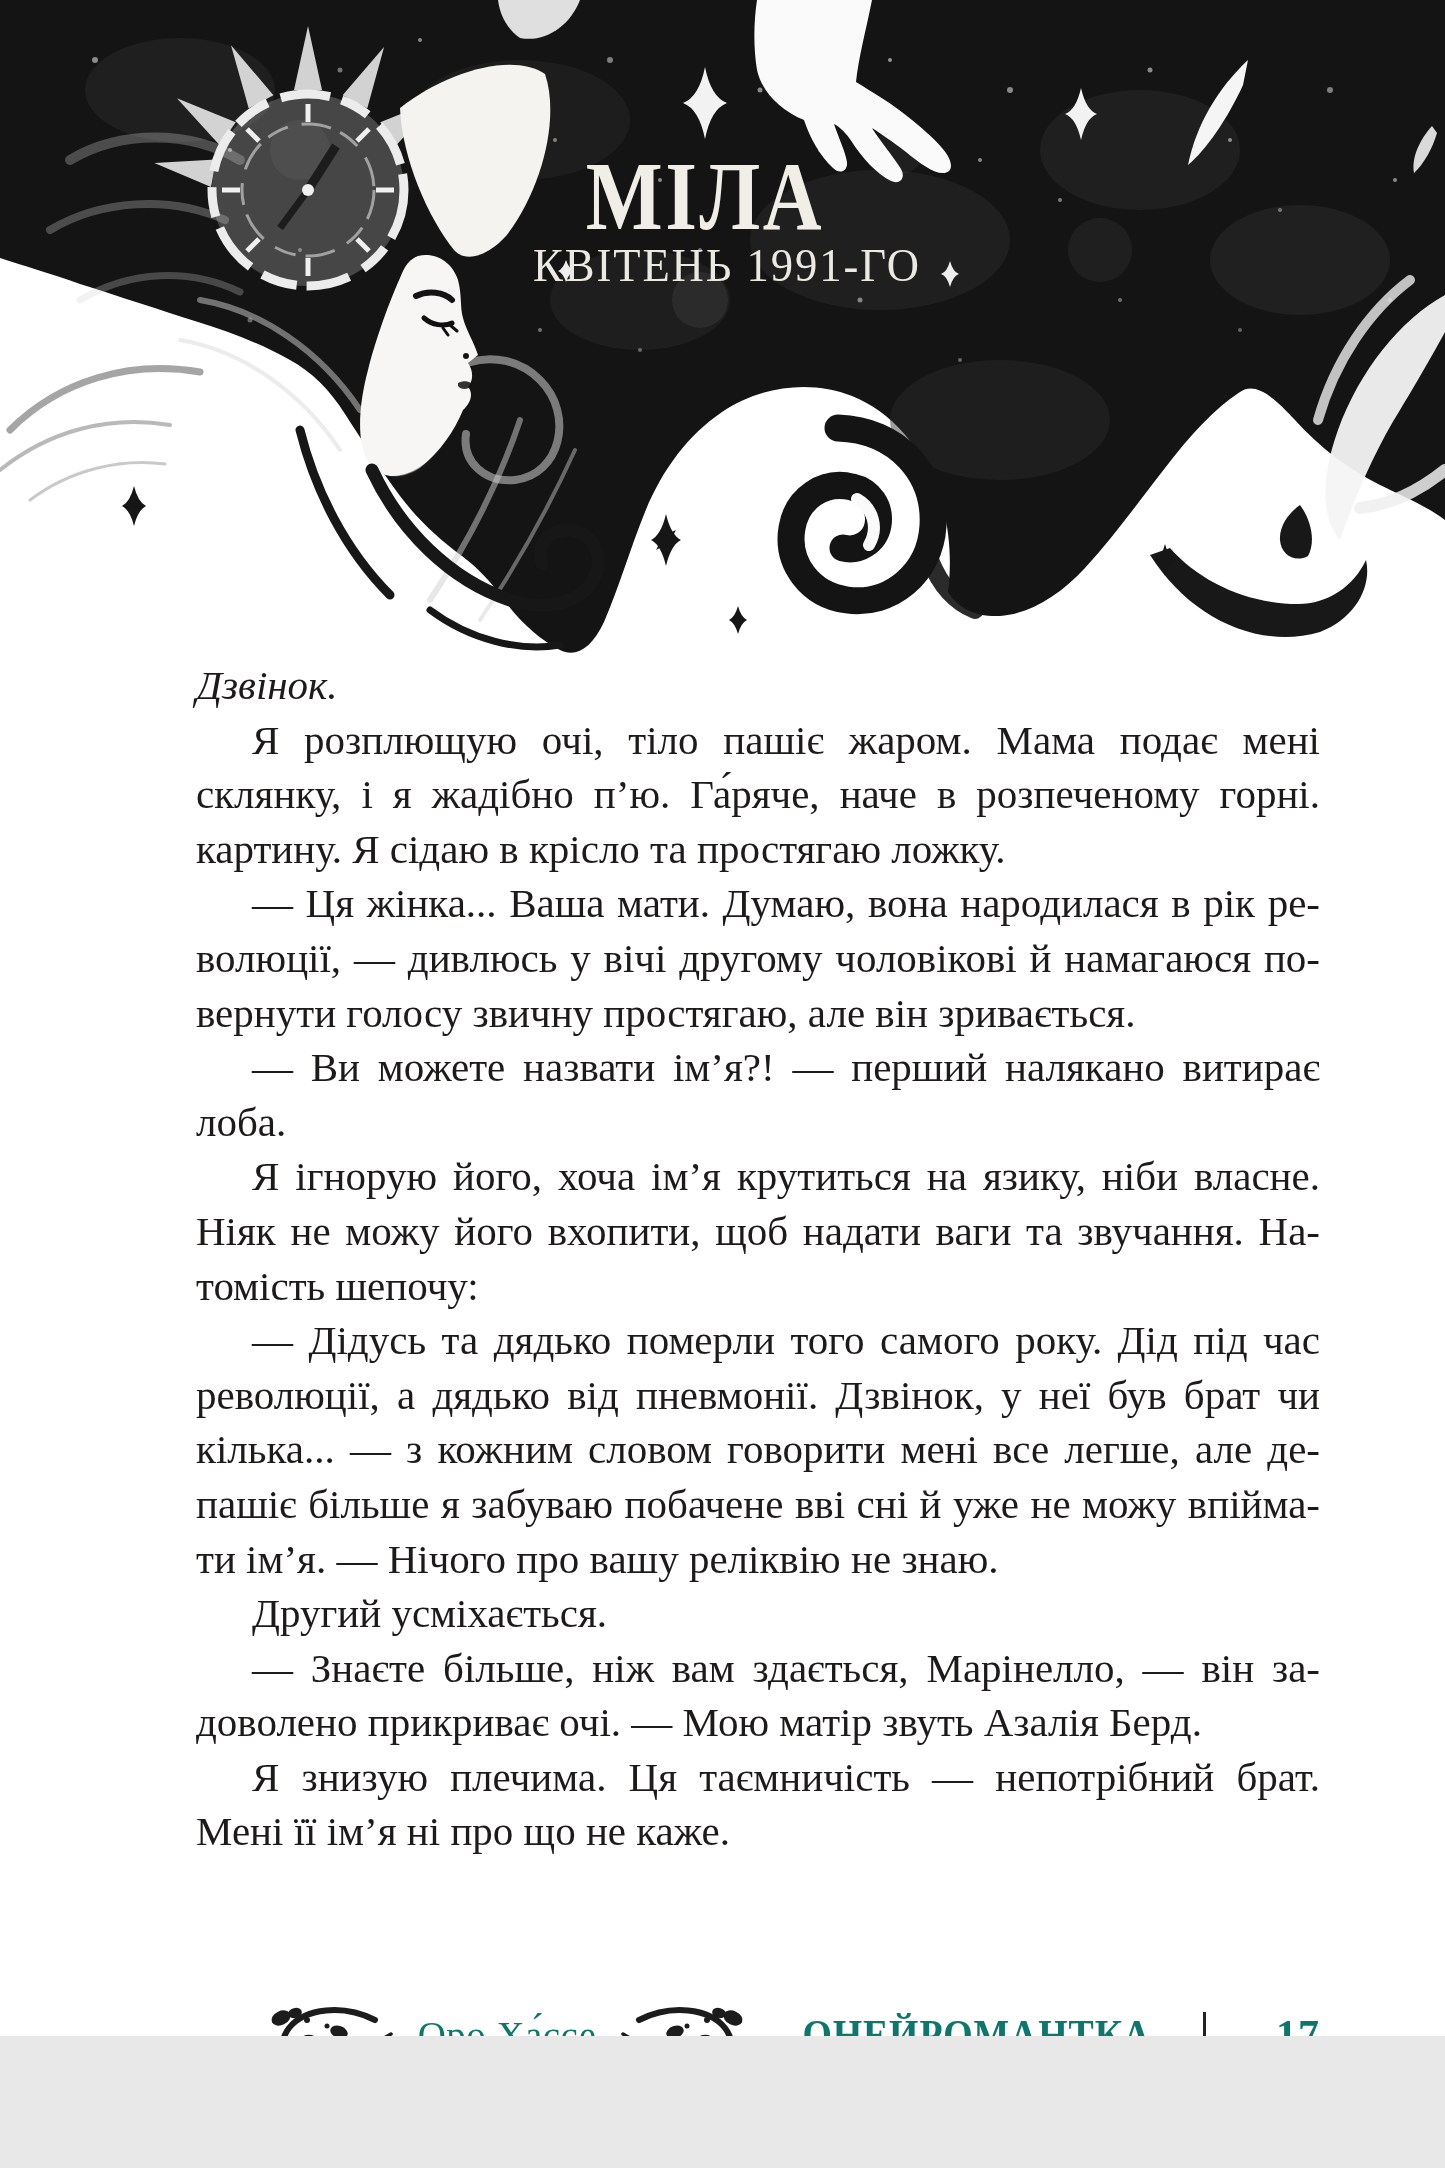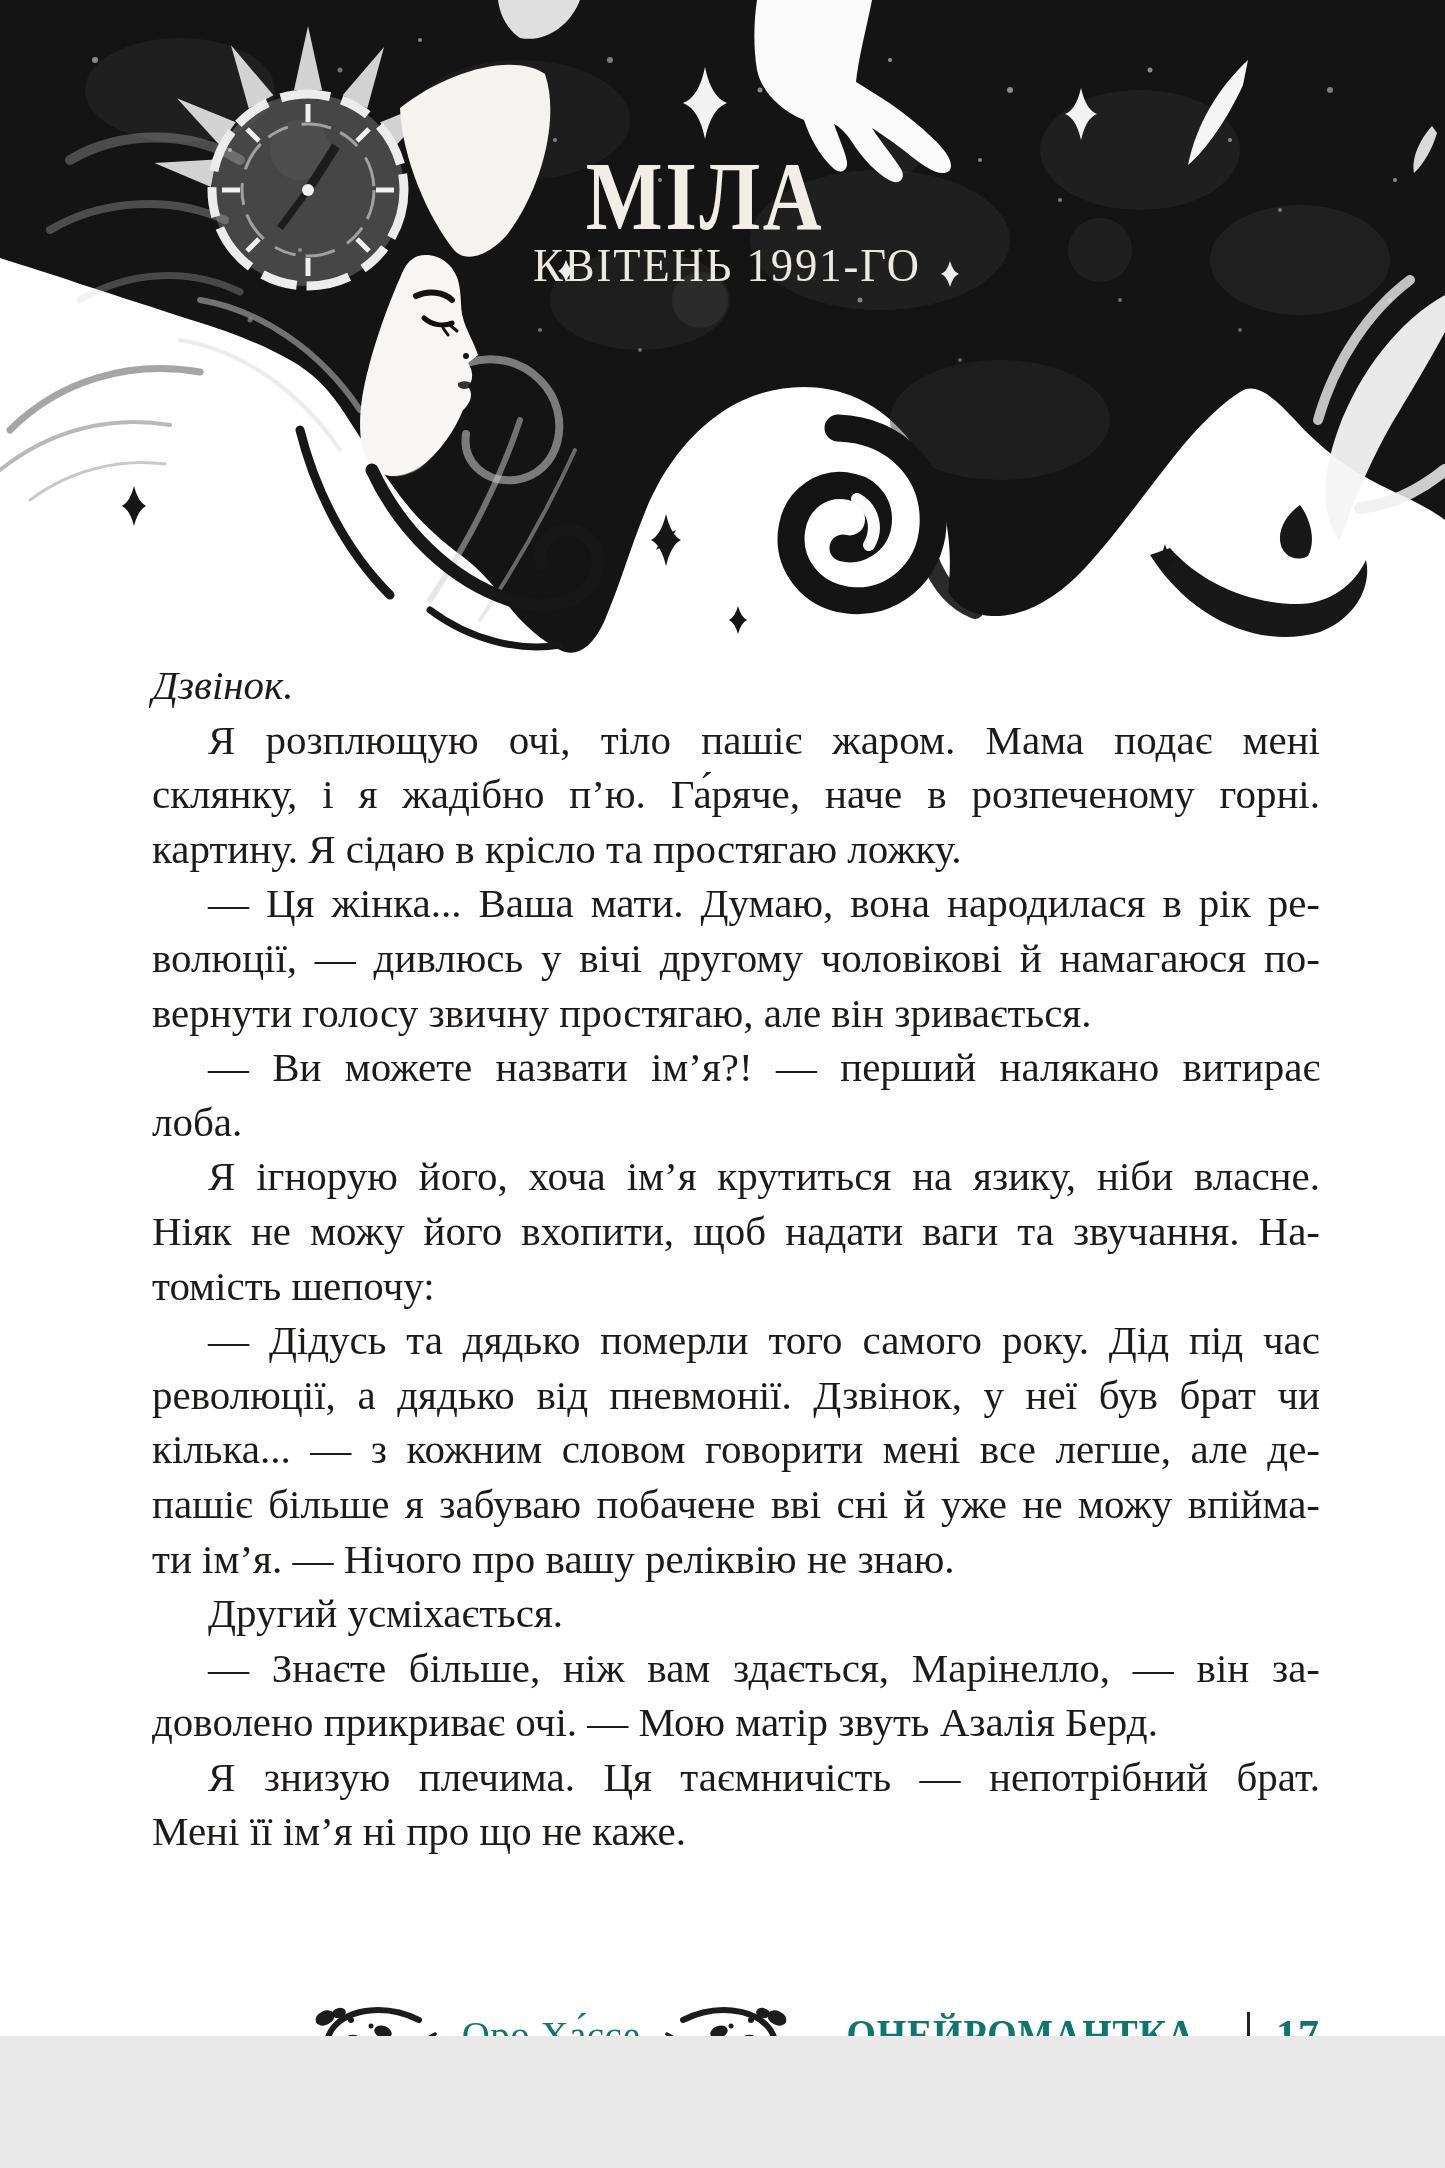--- a/index.html
+++ b/index.html
@@ -23,42 +23,42 @@
     color:#ece9e2;font-size:46px;font-weight:400;letter-spacing:2px;line-height:1;
     font-family:"Liberation Serif", serif;white-space:nowrap;
   }
   
   .body-text{
     position:absolute;left:152px;top:658px;width:1168px;
     font-size:41px;line-height:54.6px;color:#1d1b19;
   }
   .body-text .line{
     text-align:justify;text-align-last:justify;
-    height:54.6px;overflow:visible;white-space:normal;
+    height:54.6px;overflow:visible;white-space:normal;margin-left:44px;
   }
   .body-text .line.end{text-align:left;text-align-last:left;}
   .body-text .line.indent{text-indent:56px;}
   .body-text .line.italic{font-style:italic;}
   
   .footer{
     position:absolute;left:0;top:2002px;width:1320px;height:66px;
     display:flex;justify-content:flex-end;align-items:center;gap:16px;
     color:#0f766e;
   }
   .footer .orn{flex:0 0 auto;display:block;}
   .footer-author{
     font-size:41px;letter-spacing:.5px;white-space:nowrap;
     transform:scaleX(.95);transform-origin:center;display:inline-block;
   }
   .footer-book{
     font-size:42px;font-weight:700;letter-spacing:1px;white-space:nowrap;
     transform:scaleX(.9);transform-origin:center;display:inline-block;
   }
   .footer-div{width:3px;height:46px;background:#24221f;margin:0 10px 0 16px;flex:0 0 auto;}
-  .footer-page{font-size:42px;font-weight:700;letter-spacing:1px;}
+  .footer-page{font-size:42px;font-weight:700;letter-spacing:1px;margin-left:44px;}
 </style>
 </head>
 <body>
 
 <div class="page">
 
   <svg class="artwork" viewBox="0 0 1445 670" width="1445" height="670" aria-hidden="true">
 
     <path fill="#141414" d="M0,0 H1445 V520
       C1425,505 1400,495 1380,485 C1350,470 1320,448 1295,420

